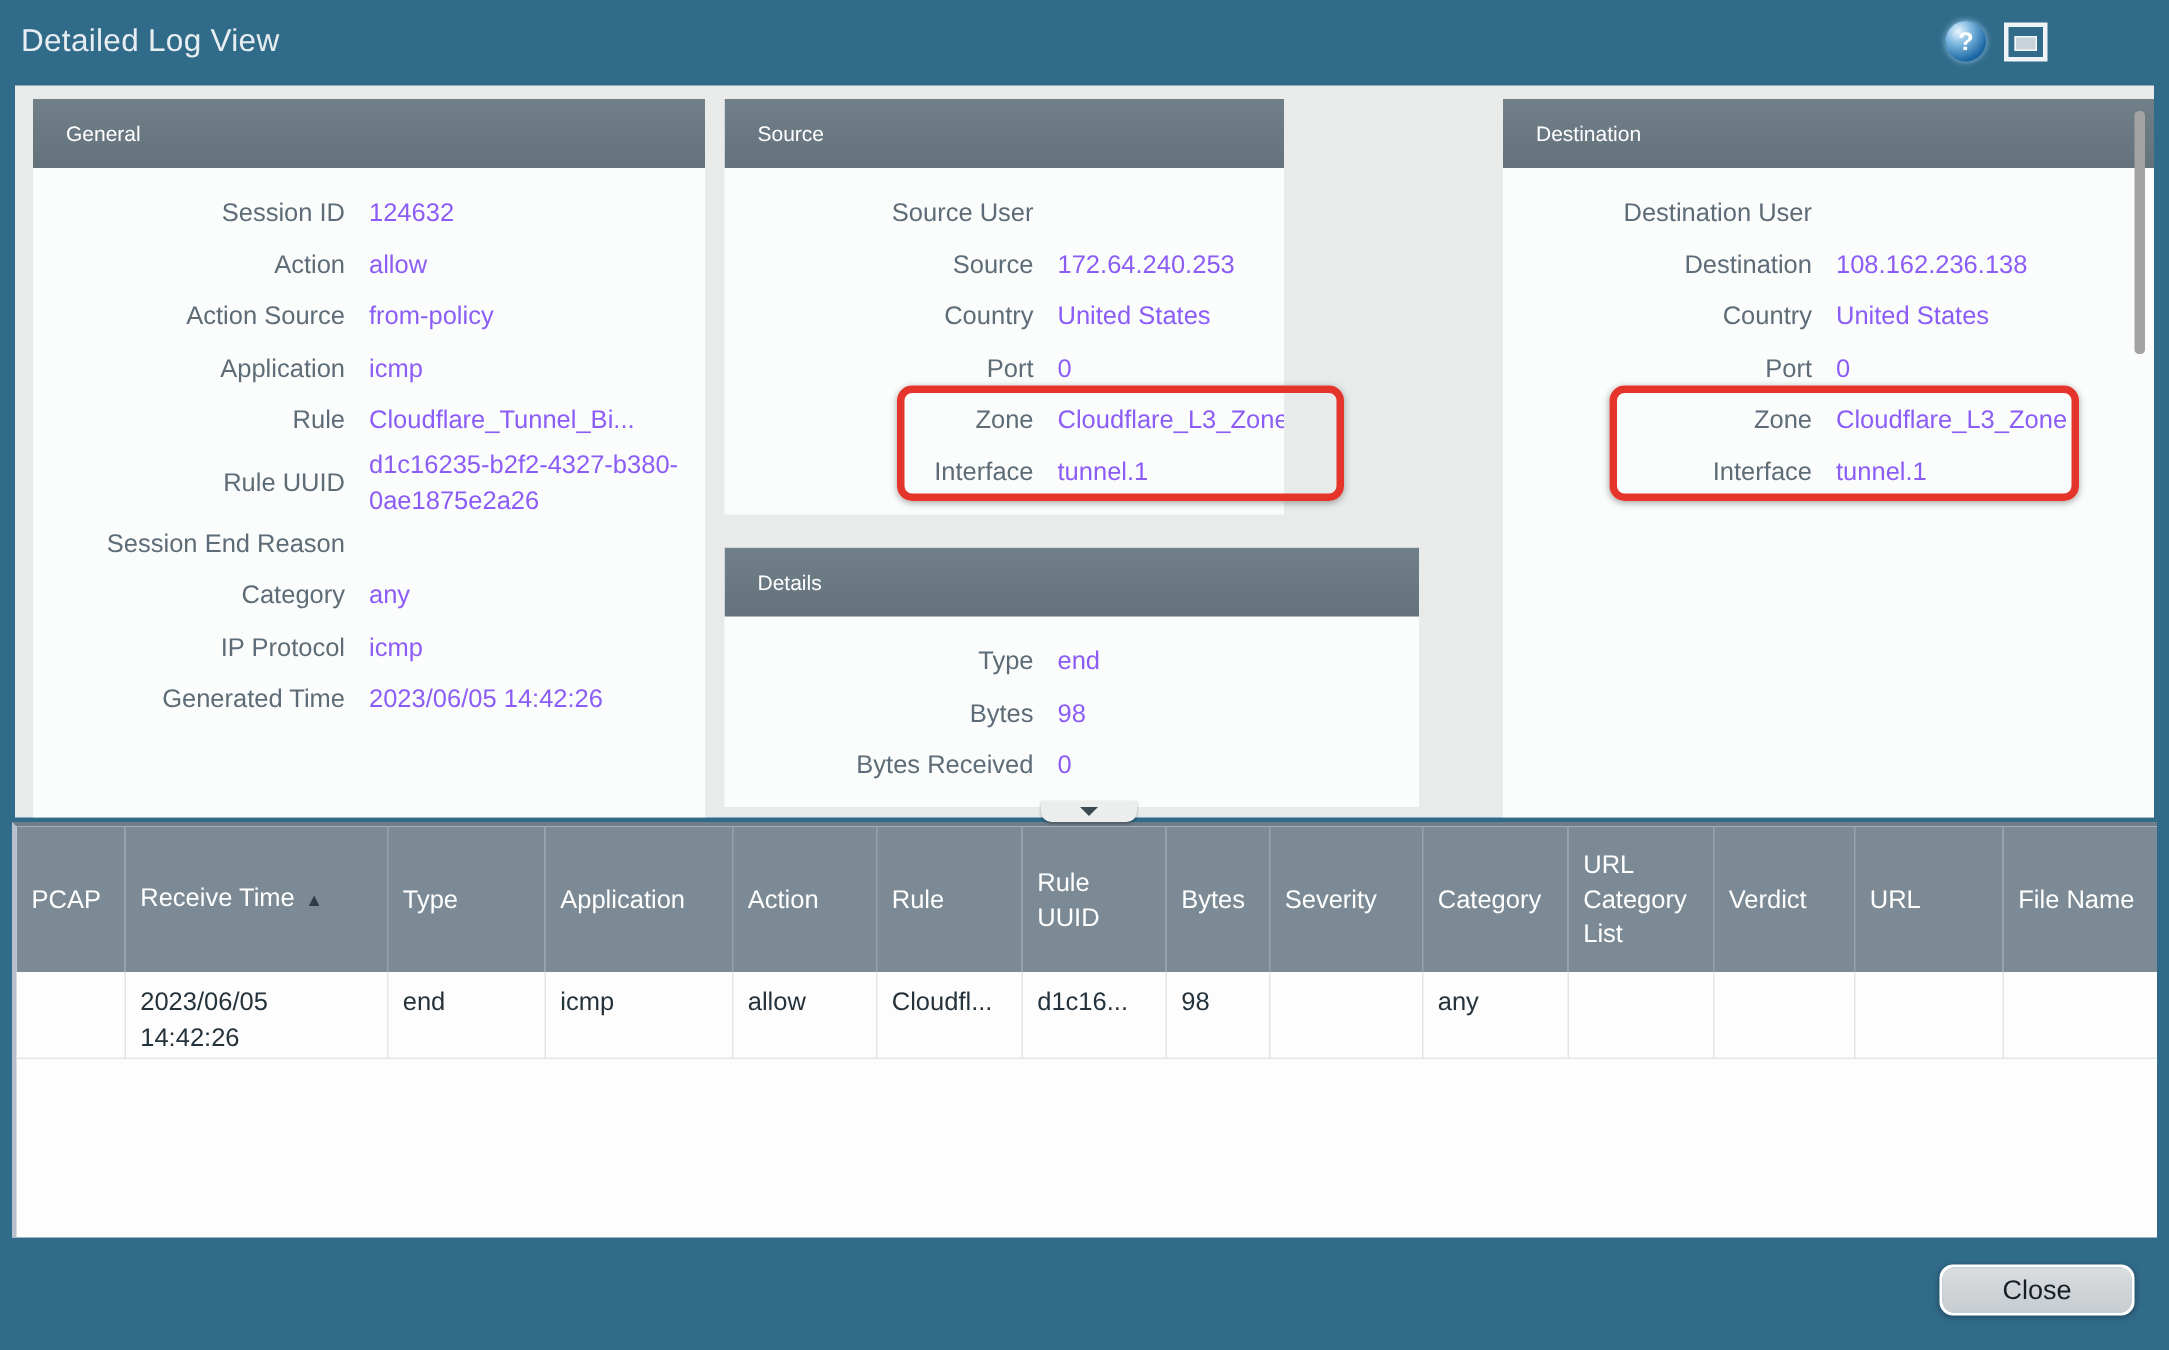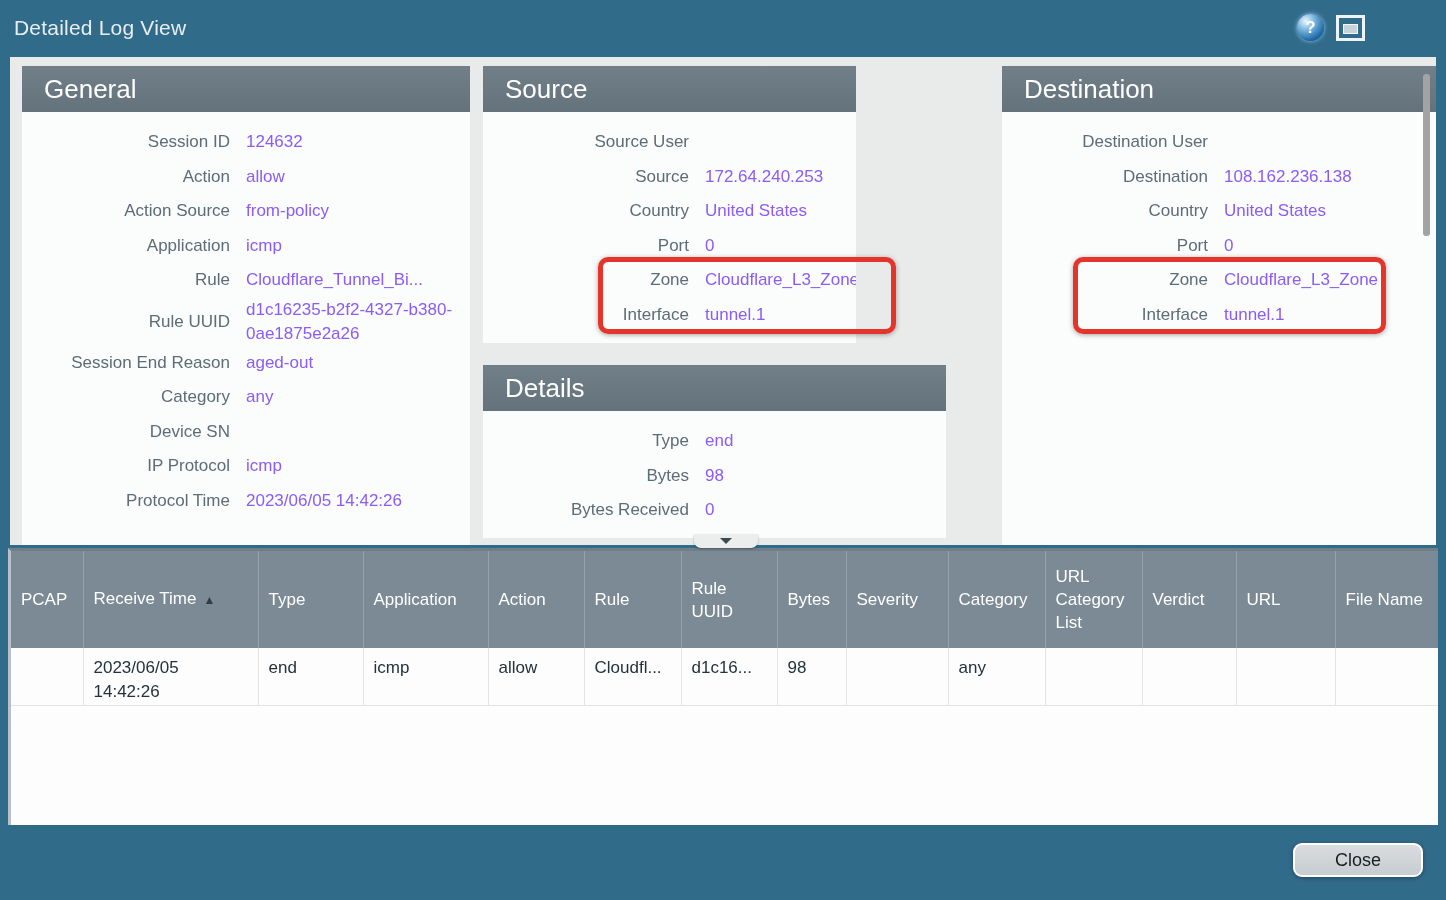--- a/index.html
+++ b/index.html
@@ -35,21 +35,21 @@
 
   
   .content {
     position:absolute; left:10px; top:57px; width:1426px; height:488px;
     background:#e9ebeb; overflow:hidden;
   }
   .panel { position:absolute; background:#fbfcfc; overflow:hidden; }
   .panel-header {
     height:46px; line-height:46px; padding-left:22px;
     background:linear-gradient(#707f88, #64727b);
-    color:#fff; font-size:26px;
+    color:#fff; font-size:14px;
   }
   .panel-body { padding-top:13px; }
   .field { display:flex; align-items:center; min-height:34.5px; font-size:17px; }
   .flabel { width:208px; text-align:right; color:#5d6c77; flex-shrink:0;padding-left:48px; }
   .panel.narrowlbl .flabel { width:206px; }
   .fvalue { flex:1; padding-left:16px; padding-right:10px; color:#8b5cf6; line-height:24px; }
 
   .panel-general     { left:12px;  top:9px;   width:448px; height:479px; }
   .panel-source      { left:473px; top:9px;   width:373px; height:277px; }
   .panel-details     { left:473px; top:308px; width:463px; height:173px; }
@@ -152,36 +152,31 @@
       <div class="field">
         <div class="flabel">Rule</div>
         <div class="fvalue">Cloudflare_Tunnel_Bi...</div>
       </div>
       <div class="field">
         <div class="flabel">Rule UUID</div>
         <div class="fvalue">d1c16235-b2f2-4327-b380-0ae1875e2a26</div>
       </div>
       <div class="field">
         <div class="flabel">Session End Reason</div>
-        <div class="fvalue">aged-out</div>
       </div>
       <div class="field">
         <div class="flabel">Category</div>
         <div class="fvalue">any</div>
       </div>
       <div class="field">
-        <div class="flabel">Device SN</div>
-        <div class="fvalue"></div>
-      </div>
-      <div class="field">
         <div class="flabel">IP Protocol</div>
         <div class="fvalue">icmp</div>
       </div>
       <div class="field">
-        <div class="flabel">Protocol Time</div>
+        <div class="flabel">Generated Time</div>
         <div class="fvalue">2023/06/05 14:42:26</div>
       </div>
     </div>
   </div>
 
   <div class="panel panel-source narrowlbl">
     <div class="panel-header">Source</div>
     <div class="panel-body">
       <div class="field">
         <div class="flabel">Source User</div>

